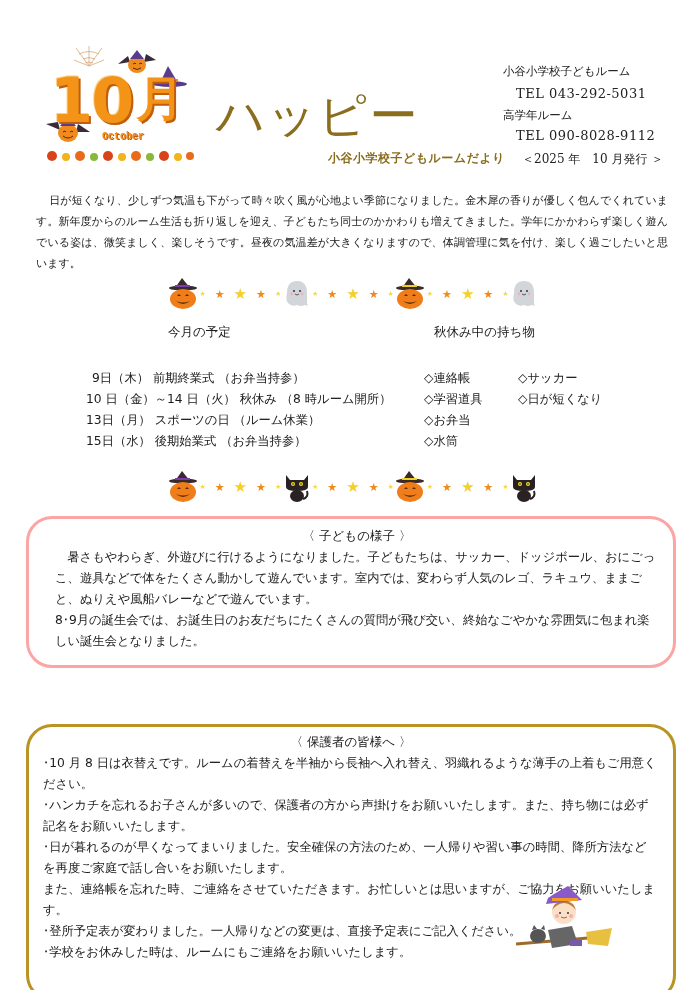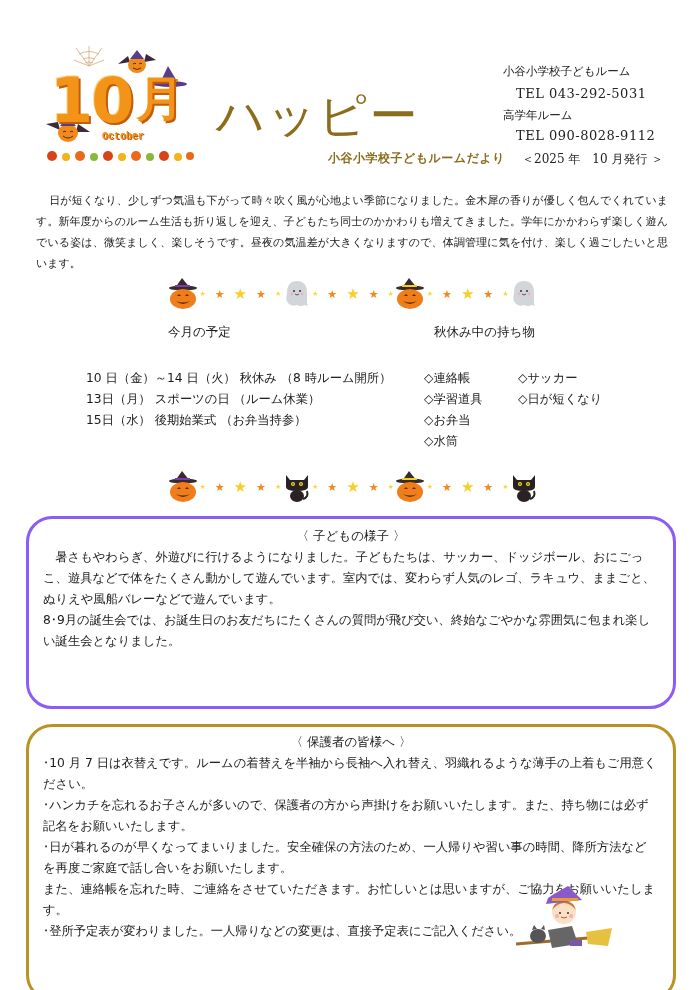--- a/index.html
+++ b/index.html
@@ -41,21 +41,21 @@
 
     
     .col-head { position: absolute; font-size: 12.5px; font-family: "DejaVu Sans", sans-serif; }
     .sched { position: absolute; left: 86px; top: 368px; font-size: 12.3px; font-family: "DejaVu Sans", sans-serif; line-height: 21px; }
     .sched-row { white-space: nowrap; }
     .items { position: absolute; left: 424px; top: 368px; font-size: 12.3px; font-family: "DejaVu Sans", sans-serif; line-height: 21px; }
     .items-col2 { left: 518px; }
 
     
     .box { position: absolute; left: 26px; width: 650px; border-radius: 26px; font-family: "DejaVu Sans", sans-serif; font-size: 12.3px; line-height: 21px; }
-    .box1 { top: 516px; height: 193px; border: 3px solid #8b5cf6; padding: 6px 14px 0 14px; }
+    .box1 { top: 516px; height: 152px; border: 3px solid #fca5a5; padding: 6px 14px 0 26px; }
     .box2 { top: 724px; height: 277px; border: 3px solid #b99424; padding: 4px 14px 0 14px; }
     .box-head { text-align: center; font-size: 12.5px; margin-bottom: 1px; }
     .box p { margin: 0; }
     .indent { text-indent: 1em; }
 
     .witch { position: absolute; left: 508px; top: 886px; width: 110px; height: 80px; }
   </style>
 </head>
 <body>
 
@@ -175,20 +175,21 @@
       <path d="M12 15 q2 2 4 0" stroke="#333" stroke-width="0.8" fill="none"></path>
     <circle cx="9" cy="15" r="1.4" fill="#f2b0b8"></circle>
       <circle cx="19" cy="15" r="1.4" fill="#f2b0b8"></circle>
   </svg>
 </div>
 
 <div class="col-head" style="left:168px;top:324px">今月の予定</div>
 <div class="col-head" style="left:434px;top:324px">秋休み中の持ち物</div>
 
 <div class="sched">
+  <div class="sched-row" style="padding-left:6px"> 9日（木）  前期終業式 （お弁当持参）</div>
   <div class="sched-row">10 日（金）～14 日（火）  秋休み （8 時ルーム開所）</div>
   <div class="sched-row">13日（月）  スポーツの日 （ルーム休業）</div>
   <div class="sched-row">15日（水）  後期始業式 （お弁当持参）</div>
 </div>
 
 <div class="items">
   <div>◇連絡帳</div>
   <div>◇学習道具</div>
   <div>◇お弁当</div>
   <div>◇水筒</div>
@@ -257,25 +258,26 @@
 </div>
 
 <div class="box box1">
   <div class="box-head">〈  子どもの様子  〉</div>
   <p class="indent">暑さもやわらぎ、外遊びに行けるようになりました。子どもたちは、サッカー、ドッジボール、おにごっこ、遊具などで体をたくさん動かして遊んでいます。室内では、変わらず人気のレゴ、ラキュウ、ままごと、ぬりえや風船バレーなどで遊んでいます。</p>
   <p>8･9月の誕生会では、お誕生日のお友だちにたくさんの質問が飛び交い、終始なごやかな雰囲気に包まれ楽しい誕生会となりました。</p>
 </div>
 
 <div class="box box2">
   <div class="box-head">〈  保護者の皆様へ  〉</div>
-  <p>･10 月 7 日は衣替えです。ルームの着替えを半袖から長袖へ入れ替え、羽織れるような薄手の上着もご用意ください。</p>
+  <p>･10 月 8 日は衣替えです。ルームの着替えを半袖から長袖へ入れ替え、羽織れるような薄手の上着もご用意ください。</p>
   <p>･ハンカチを忘れるお子さんが多いので、保護者の方から声掛けをお願いいたします。また、持ち物には必ず記名をお願いいたします。</p>
   <p>･日が暮れるのが早くなってまいりました。安全確保の方法のため、一人帰りや習い事の時間、降所方法などを再度ご家庭で話し合いをお願いたします。</p>
   <p>また、連絡帳を忘れた時、ご連絡をさせていただきます。お忙しいとは思いますが、ご協力をお願いいたします。</p>
   <p>･登所予定表が変わりました。一人帰りなどの変更は、直接予定表にご記入ください。</p>
+  <p>･学校をお休みした時は、ルームにもご連絡をお願いいたします。</p>
 </div>
 
 <svg class="witch" viewBox="0 0 110 80">
   <line x1="8" y1="58" x2="80" y2="52" stroke="#a06a2a" stroke-width="3"></line>
   <path d="M78 46 L104 42 L100 60 L80 58 Z" fill="#e8c040"></path>
   <ellipse cx="30" cy="50" rx="8" ry="7" fill="#555"></ellipse>
     <path d="M24 44 l2 -5 l3 4 M33 43 l3 -4 l1 5" fill="#555"></path>
   <path d="M40 44 L64 40 L70 58 L44 62 Z" fill="#666"></path>
   <rect x="62" y="54" width="12" height="6" fill="#7a5aa8"></rect>
   <circle cx="56" cy="26" r="12" fill="#fbe0c8"></circle>

